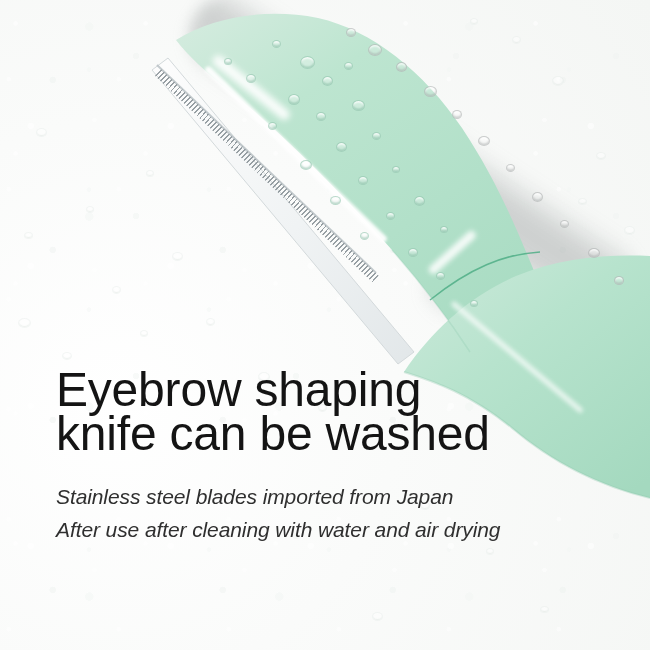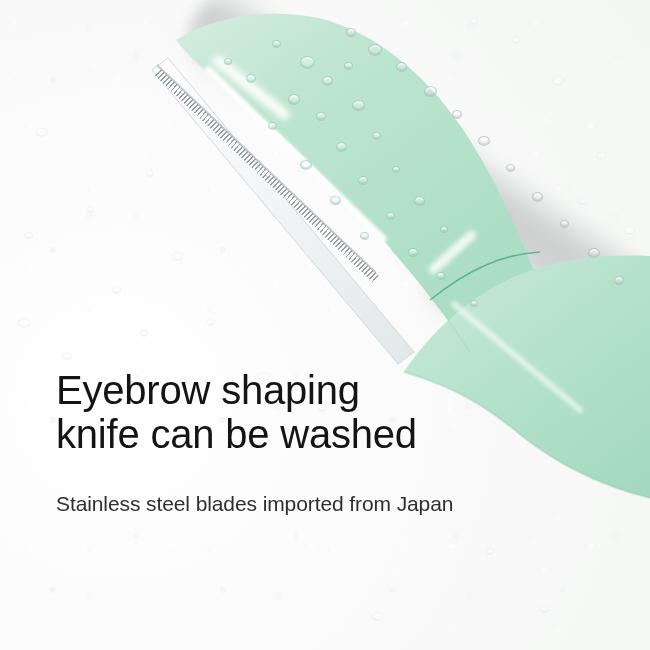--- a/index.html
+++ b/index.html
@@ -192,29 +192,30 @@
   }
 
   
   .copy {
     position: absolute;
     left: 56px;
     top: 368px;
     width: 560px;
   }
   .headline {
-    font-size: 40px;
+    font-size: 48px;
     line-height: 44px;
     color: #141414;
     letter-spacing: -.2px;
     font-weight: 400;
     white-space: pre-line;
   }
   .bullets {
-    margin-top: 31px;
+    margin-top: 24px;
+    font-style: italic;
   }
   .bullet {
     font-size: 21px;
     line-height: 33px;
     color: #2f2f2f;
     letter-spacing: -.1px;
     font-weight: 400;
   }
 </style>
 </head>
@@ -346,16 +347,17 @@
       <i style="left:346px; top:28px;  width:8px;  height:7px;"></i>
       <i style="left:614px; top:276px; width:8px;  height:7px;"></i>
     </div>
   </div>
 
   <div class="copy">
     <div class="headline">Eyebrow shaping
 knife can be washed</div>
     <div class="bullets">
       <div class="bullet">Stainless steel blades imported from Japan</div>
+      <div class="bullet">After use after cleaning with water and air drying</div>
     </div>
   </div>
 
 </div>
 
 </body></html>

